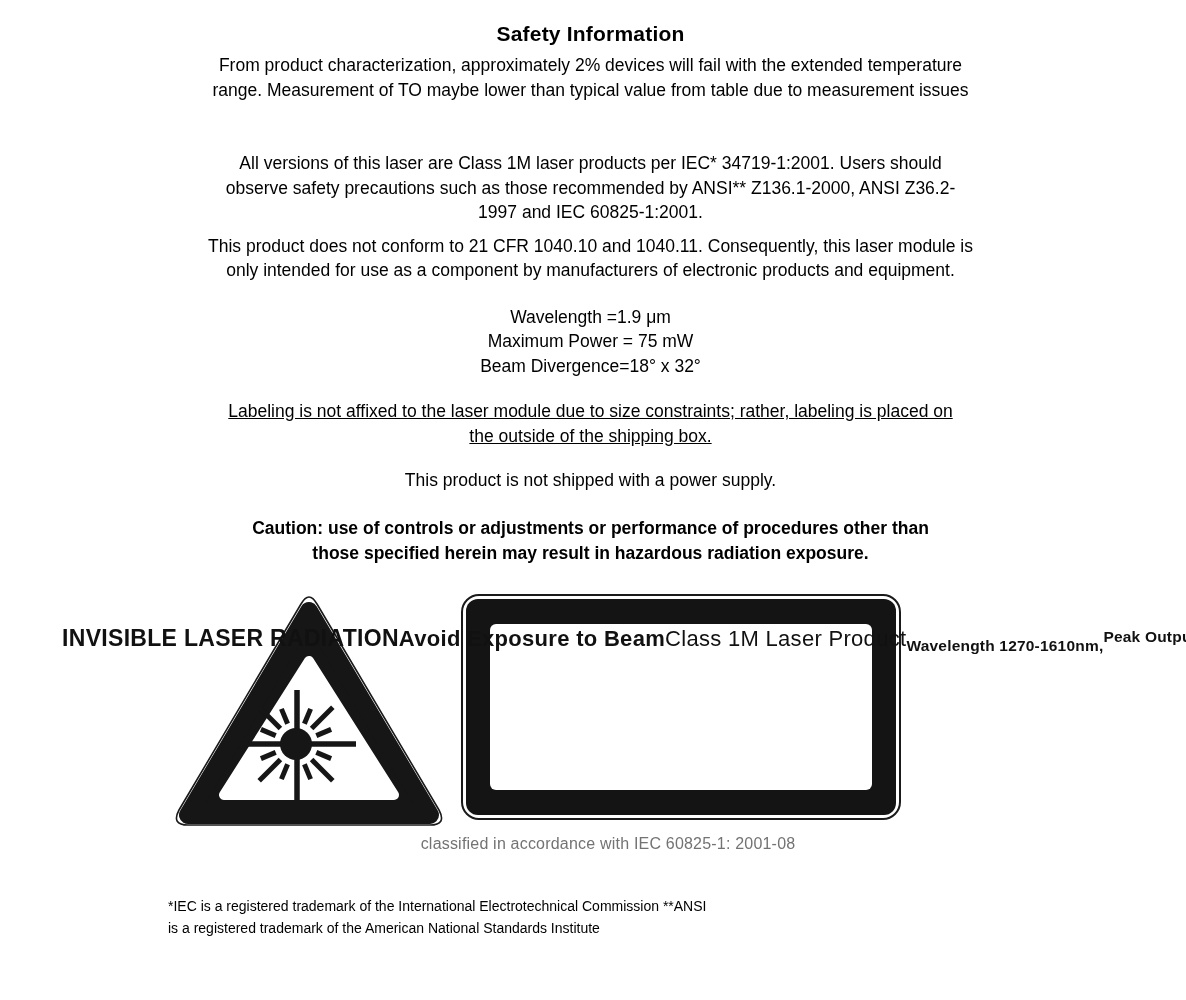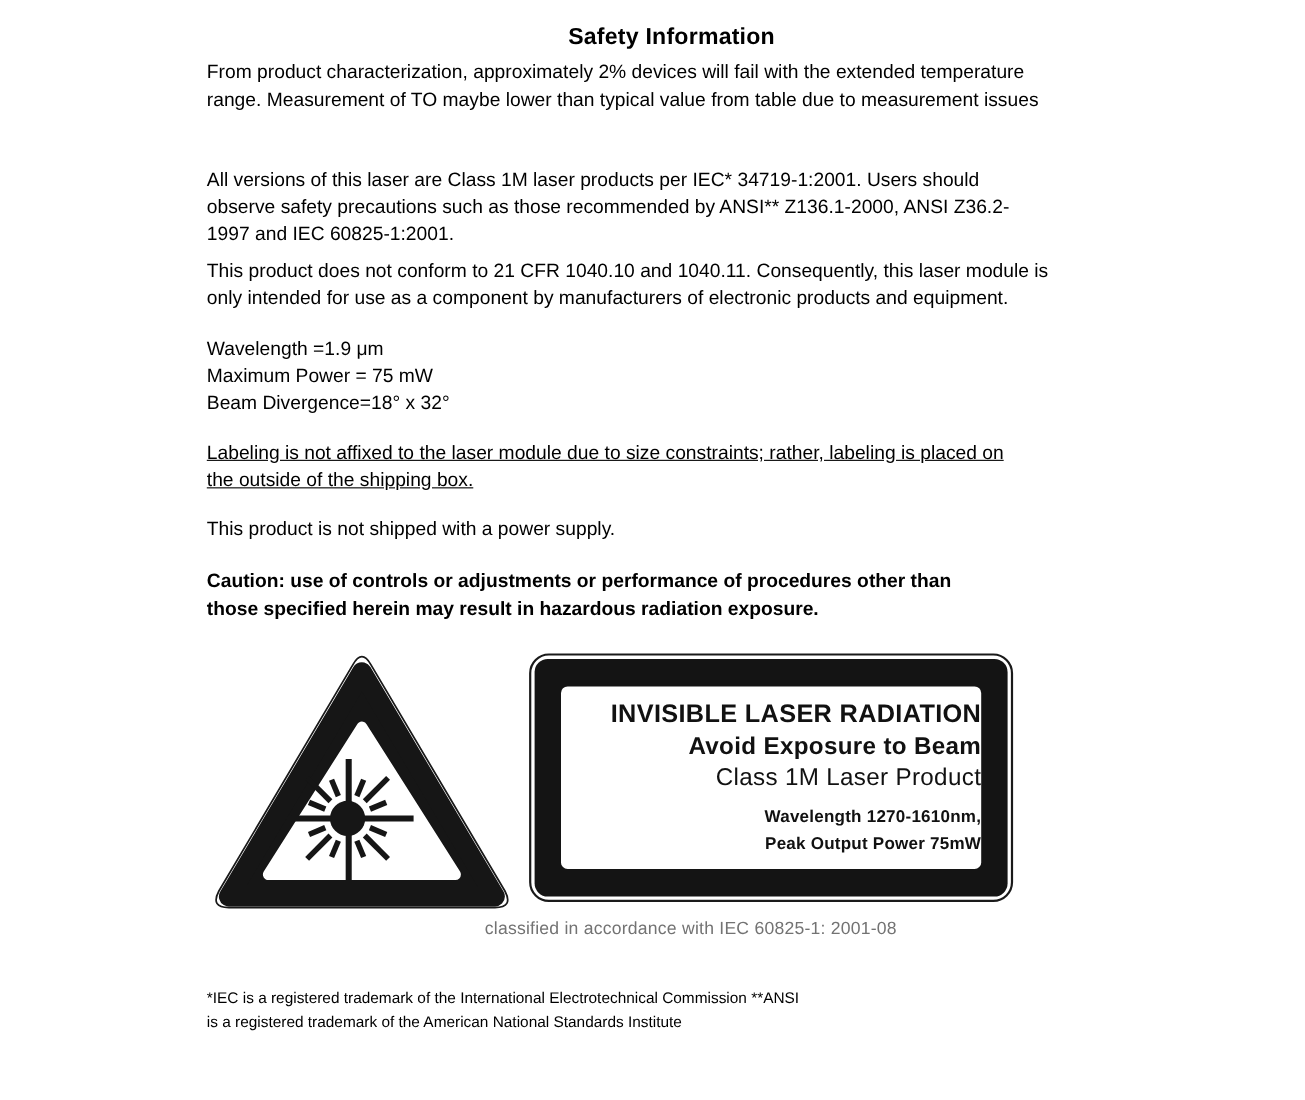--- a/index.html
+++ b/index.html
@@ -11,37 +11,38 @@
     position: relative;
     width: 1186px;
     height: 1000px;
     background: #ffffff;
     font-family: "Liberation Sans", "DejaVu Sans", sans-serif;
     color: #000000;
     overflow: hidden;
   }
   .content {
     position: absolute;
-    left: 188px;
+    left: 168px;
     top: 0;
     width: 845px;
   }
   .doc-title {
     margin: 0;
     padding-top: 21px;
     font-size: 21px;
     line-height: 26px;
     font-weight: bold;
     text-align: center;
     letter-spacing: 0.2px;
   }
   .para {
     font-size: 17.5px;
     line-height: 24.5px;
     white-space: nowrap;
+    text-align: center;
   }
   .para.intro        { margin-top: 6px; }
   .para.class-para   { margin-top: 49px; }
   .para.cfr-para     { margin-top: 9px; }
   .para.specs        { margin-top: 22px; }
   .para.labeling     { margin-top: 21px; text-decoration: underline; }
   .para.power        { margin-top: 20px; }
   .para.caution      { margin-top: 23px; font-weight: bold; line-height: 25.5px; }
 
   .figure-row {
@@ -70,22 +71,22 @@
     border-radius: 12px;
     padding: 25px 24px;
   }
   .label-white {
     box-sizing: border-box;
     width: 100%;
     height: 100%;
     background: #ffffff;
     border-radius: 6px;
     display: flex;
-    flex-direction: column;
-    align-items: flex-end;
+    flex-direction: row;
+    align-items: flex-start;
     justify-content: center;
     color: #111111;
     white-space: nowrap;
   }
   .lbl-line1 { font-size: 23px;   font-weight: bold; line-height: 29px; letter-spacing: 0.3px; }
   .lbl-line2 { font-size: 22px;   font-weight: bold; line-height: 29px; letter-spacing: 0.3px; }
   .lbl-line3 { font-size: 22px;   font-weight: normal; line-height: 29px; letter-spacing: 0.3px; }
   .lbl-small { font-size: 15.5px; font-weight: bold; line-height: 25px; letter-spacing: 0.2px; }
   .lbl-small.first { margin-top: 9px; }
 

